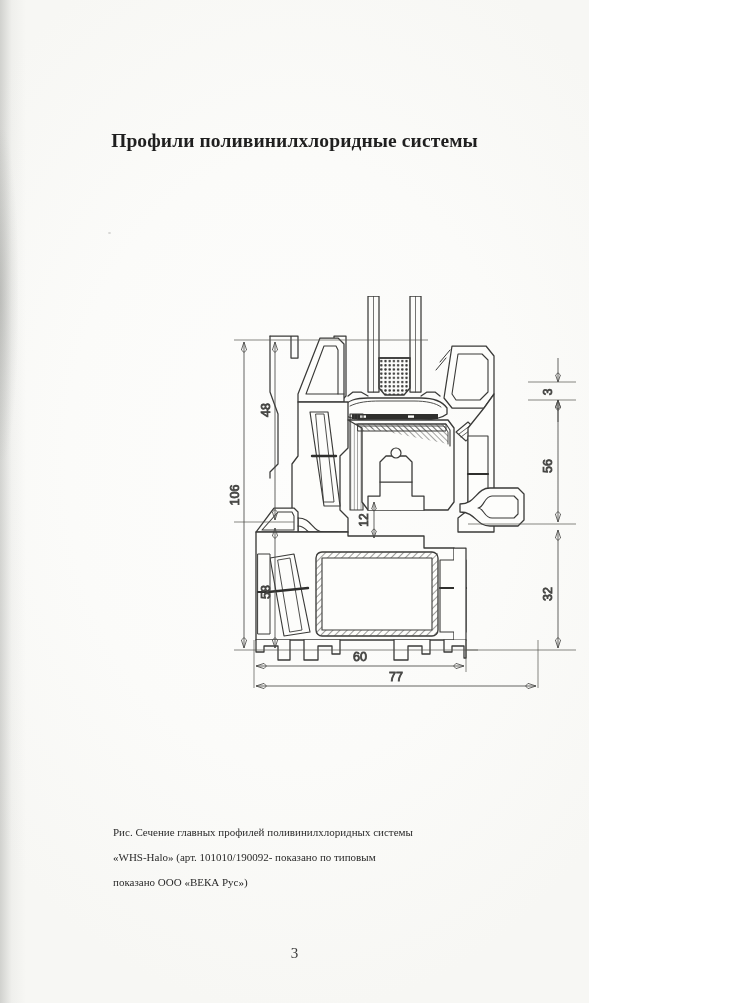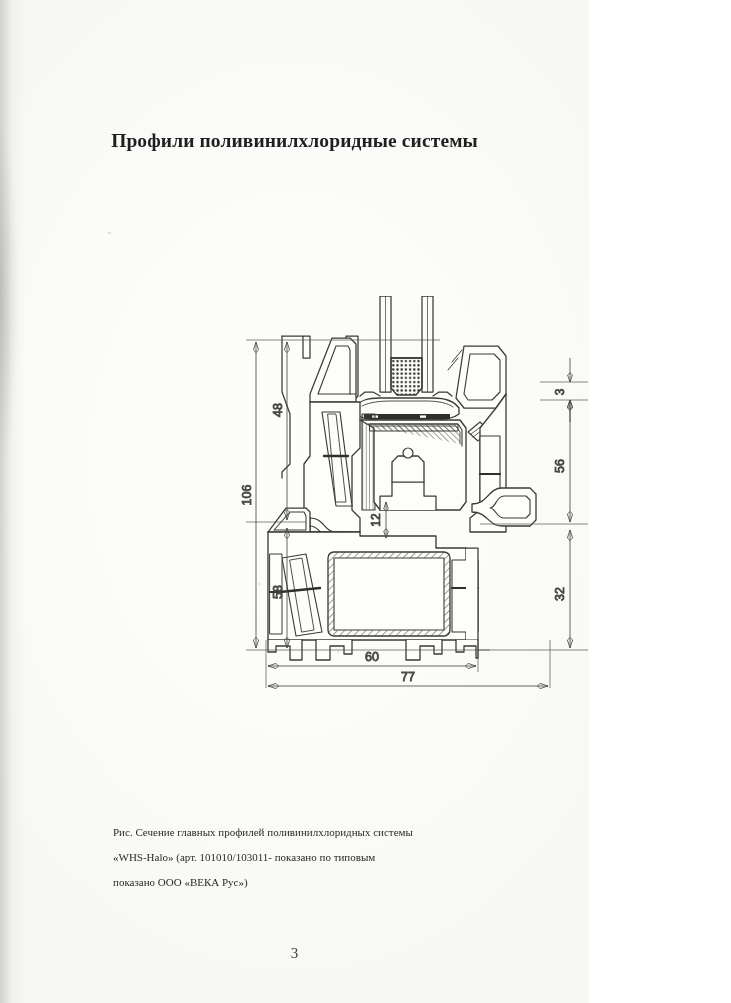--- a/index.html
+++ b/index.html
@@ -73,21 +73,21 @@
     left: 0; right: 0;
     top: 945px;
     text-align: center;
     font-size: 15px;
     color: #3a3a3a;
   }
 
   
   .drawing {
     position: absolute;
-    left: 240px;
+    left: 228px;
     top: 296px;
     width: 348px;
     height: 400px;
   }
   .drawing svg { display: block; }
 </style>
 </head>
 <body>
 
 <div class="page">
@@ -331,19 +331,19 @@
           <path d="M308,390 l-8,-2.6 l-2.4,2.6 l2.4,2.6 z" fill="none"></path>
           <text x="168" y="385" font-size="12.5" fill="#2f2f2d" text-anchor="middle">77</text>
         </g>
 
       </g>
     </svg>
   </div>
 
   <div class="caption">
     <span>Рис. Сечение главных профилей поливинилхлоридных системы</span>
-    <span>«WHS-Halo» (арт. 101010/103011- показано по типовым</span>
+    <span>«WHS-Halo» (арт. 101010/190092- показано по типовым</span>
     <span>показано ООО «ВЕКА Рус»)</span>
   </div>
 
   <div class="page-number">3</div>
 
 </div>
 
 </body></html>

